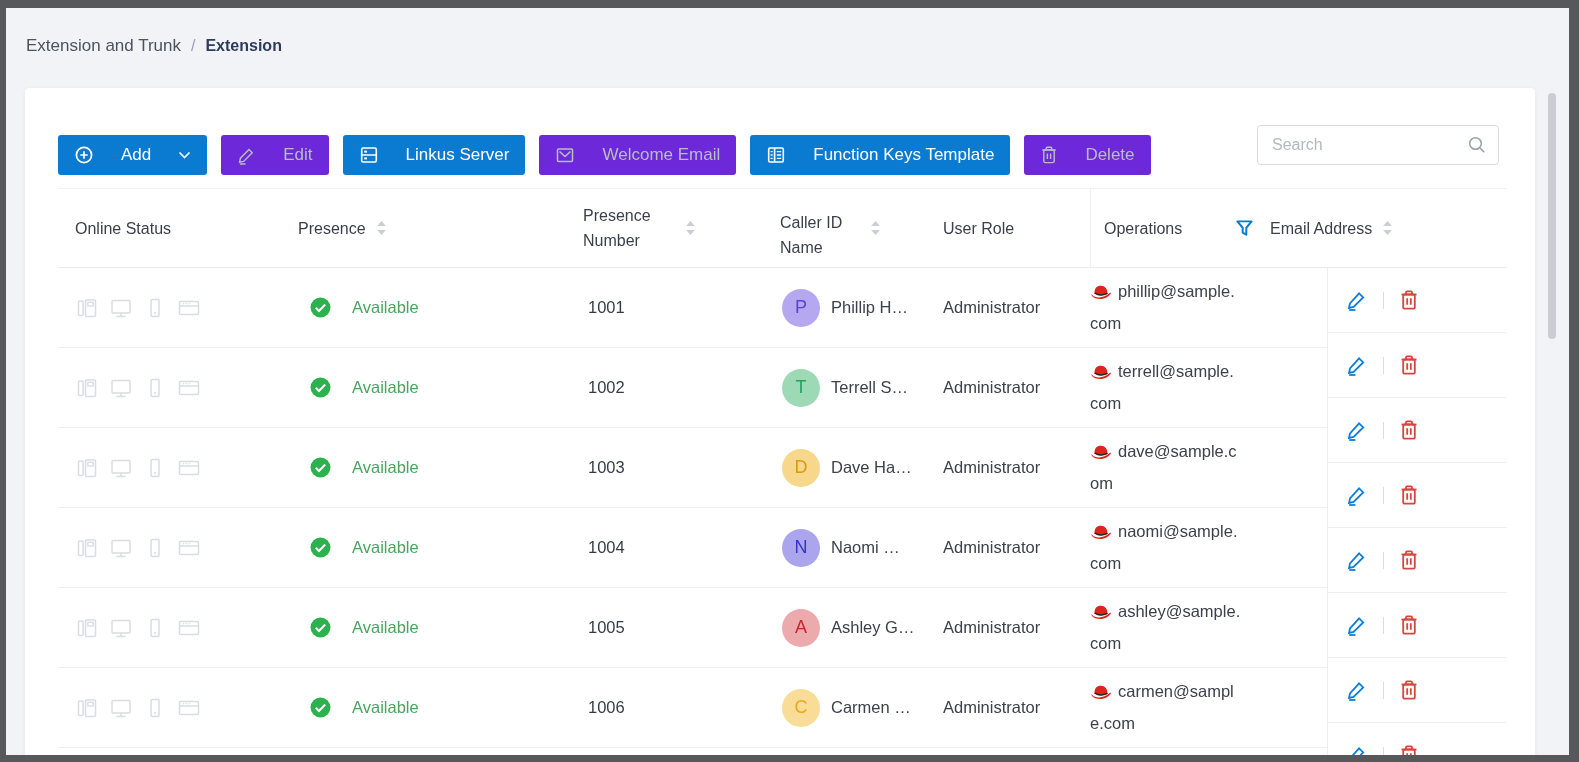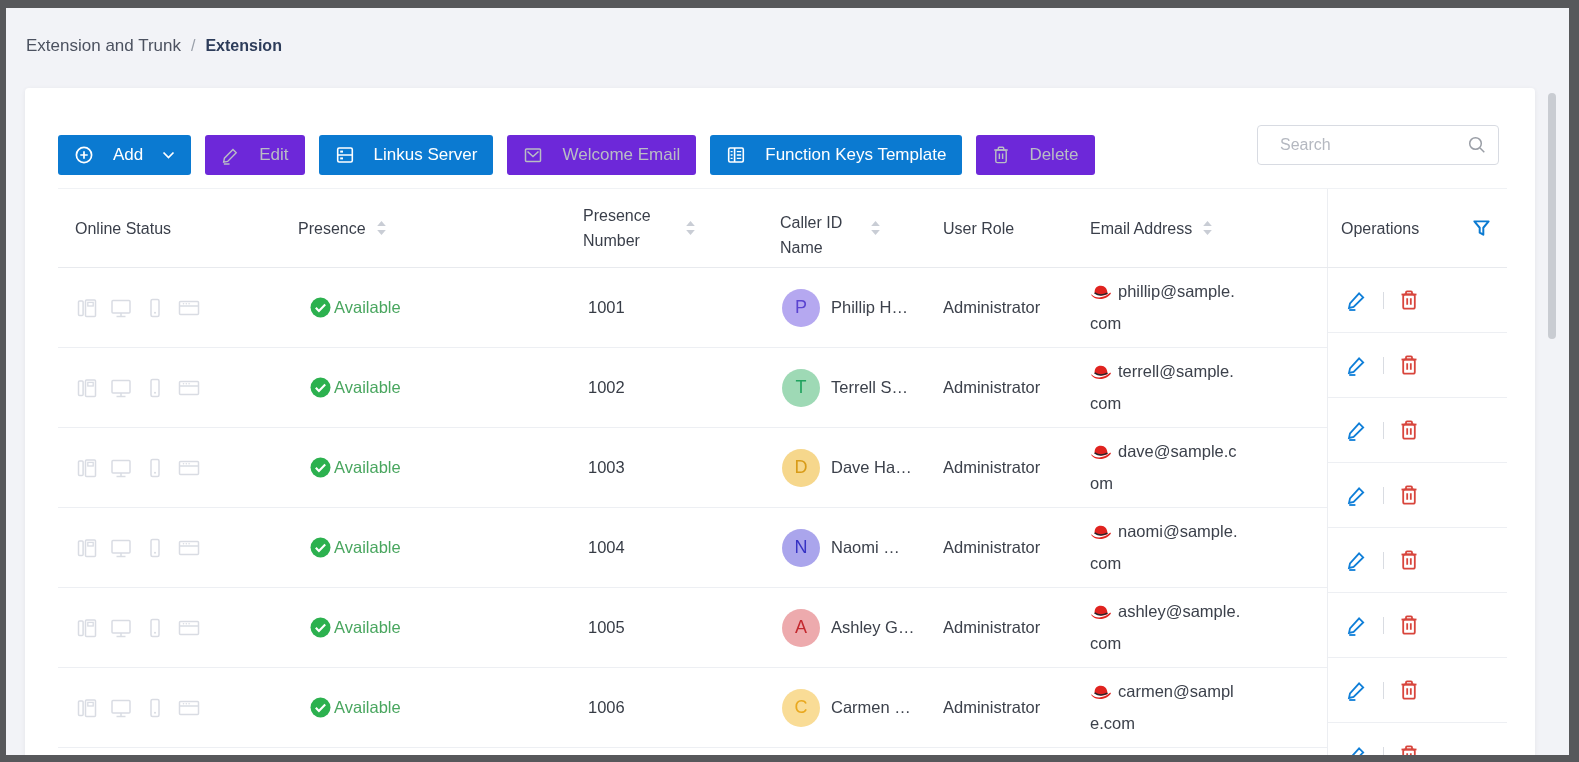--- a/index.html
+++ b/index.html
@@ -17,28 +17,28 @@
   
   .card { position:absolute; left:19px; top:80px; width:1510px; height:678px; background:#fff;
           border-radius:4px; box-shadow:0 1px 4px rgba(60,64,80,.08); overflow:hidden; }
 
   
   .v-scrollbar { position:absolute; left:1542px; top:85px; width:8px; height:246px;
                  background:#c9ccd2; border-radius:4px; }
 
   
   .toolbar { position:absolute; left:33px; right:36px; top:37px; height:40px; display:flex; gap:14px; align-items:center; }
-  .btn { display:inline-flex; align-items:center; gap:19px; height:40px; padding:16px 16px;
+  .btn { display:inline-flex; align-items:center; gap:27px; height:40px; padding:16px 16px;
          font-size:17px; border:none; border-radius:3px; cursor:pointer; white-space:nowrap;margin-top:20px; }
   .btn.primary { background:#0b7ad1; color:#fff; }
   .btn.disabled { background:#6d28d9; color:#b9bdc4; cursor:default; }
   .btn svg { flex:0 0 auto; }
   .search-wrap { margin-left:auto; position:relative; width:242px; height:40px; }
   .search-wrap input { width:100%; height:100%; border:1px solid #d8dbe2; border-radius:4px;
-         font-size:16px; padding:0 38px 0 22px; color:#3c414b; outline:none; font-family:inherit; }
+         font-size:16px; padding:0 38px 0 14px; color:#3c414b; outline:none; font-family:inherit; }
   .search-wrap input::placeholder { color:#b4b8c0; }
   .search-icon { position:absolute; right:12px; top:10px; }
 
   
   .table { position:absolute; left:33px; top:100px; width:1449px; bottom:0; }
   .thead { display:flex; height:80px; border-top:1px solid #f0f2f5; border-bottom:1px solid #e8eaee; }
   .th { display:flex; align-items:center; gap:10px; font-size:16px; color:#3a3f4a; line-height:25px; }
   .tr { display:flex; height:80px; border-bottom:1px solid #edeff3; align-items:center; background:#fff; }
   .col-0 { width:240px; padding-left:17px; }
   .col-1 { width:285px; }
@@ -46,21 +46,21 @@
   .col-3 { width:163px; }
   .col-4 { width:147px; }
   .col-5 { width:237px; }
   .col-6 { width:180px; padding-left:13px; border-left:1px solid #eceef2; }
   .th-label-narrow-92 { display:inline-block; width:92px; }
   .th-label-narrow-80 { display:inline-block; width:80px;margin-top:13px; }
   .ops-th { display:flex; justify-content:space-between; padding-right:16px; align-items:center; }
   .td { display:flex; align-items:center; }
 
   .devices { display:flex; gap:10px; align-items:center; }
-  .presence-cell { padding-left:12px; gap:3px; }
+  .presence-cell { padding-left:12px; gap:21px; }
   .presence-text { font-size:16.5px; color:#49a65f; }
   .ext-cell { padding-left:5px; font-size:16.5px; color:#373c46; }
   .avatar { width:38px; height:38px; border-radius:50%; display:inline-flex; align-items:center;
             justify-content:center; font-size:18px; margin-left:2px; flex:0 0 auto; }
   .cname { margin-left:11px; font-size:16.5px; color:#3c414b; white-space:nowrap; }
   .role-cell { font-size:16.5px; color:#3c414b; }
   .email { font-size:16.5px; color:#3c414b; line-height:29px; width:225px; word-break:break-all; }
   .email .hat { display:inline-block; vertical-align:-3px; margin-right:6px; }
 
   
@@ -173,31 +173,31 @@
         <div class="th col-3">
           <span class="th-label-narrow-80">Caller ID Name</span>
           <svg width="11" height="16" viewBox="0 0 11 16">
             <path d="M5.5 1L9.8 6H1.2z" fill="#c9cdd5"></path>
                 <path d="M5.5 15L1.2 10h8.6z" fill="#c9cdd5"></path>
           </svg>
         </div>
         <div class="th col-4">
           <span>User Role</span>
         </div>
+        <div class="th col-6 ops-th">
+          <span>Operations</span>
+          <svg width="19" height="19" viewBox="0 0 20 20">
+            <path d="M2.5 2.5h15l-5.6 6.7v7.3l-3.8-2.1V9.2z" fill="none" stroke="#0b7ad1" stroke-width="2.1" stroke-linejoin="round"></path>
+          </svg>
+        </div>
         <div class="th col-5">
           <span>Email Address</span>
           <svg width="11" height="16" viewBox="0 0 11 16">
             <path d="M5.5 1L9.8 6H1.2z" fill="#c9cdd5"></path>
                 <path d="M5.5 15L1.2 10h8.6z" fill="#c9cdd5"></path>
-          </svg>
-        </div>
-        <div class="th col-6 ops-th">
-          <span>Operations</span>
-          <svg width="19" height="19" viewBox="0 0 20 20">
-            <path d="M2.5 2.5h15l-5.6 6.7v7.3l-3.8-2.1V9.2z" fill="none" stroke="#0b7ad1" stroke-width="2.1" stroke-linejoin="round"></path>
           </svg>
         </div>
       </div>
 
       <div>
   <div class="tr">
     <div class="td col-0">
       <div class="devices">
         <svg width="24" height="24" viewBox="0 0 24 24">
           <rect x="3.5" y="5" width="4.6" height="14.5" rx="1" fill="none" stroke="#d9dce3" stroke-width="1.5"></rect>

